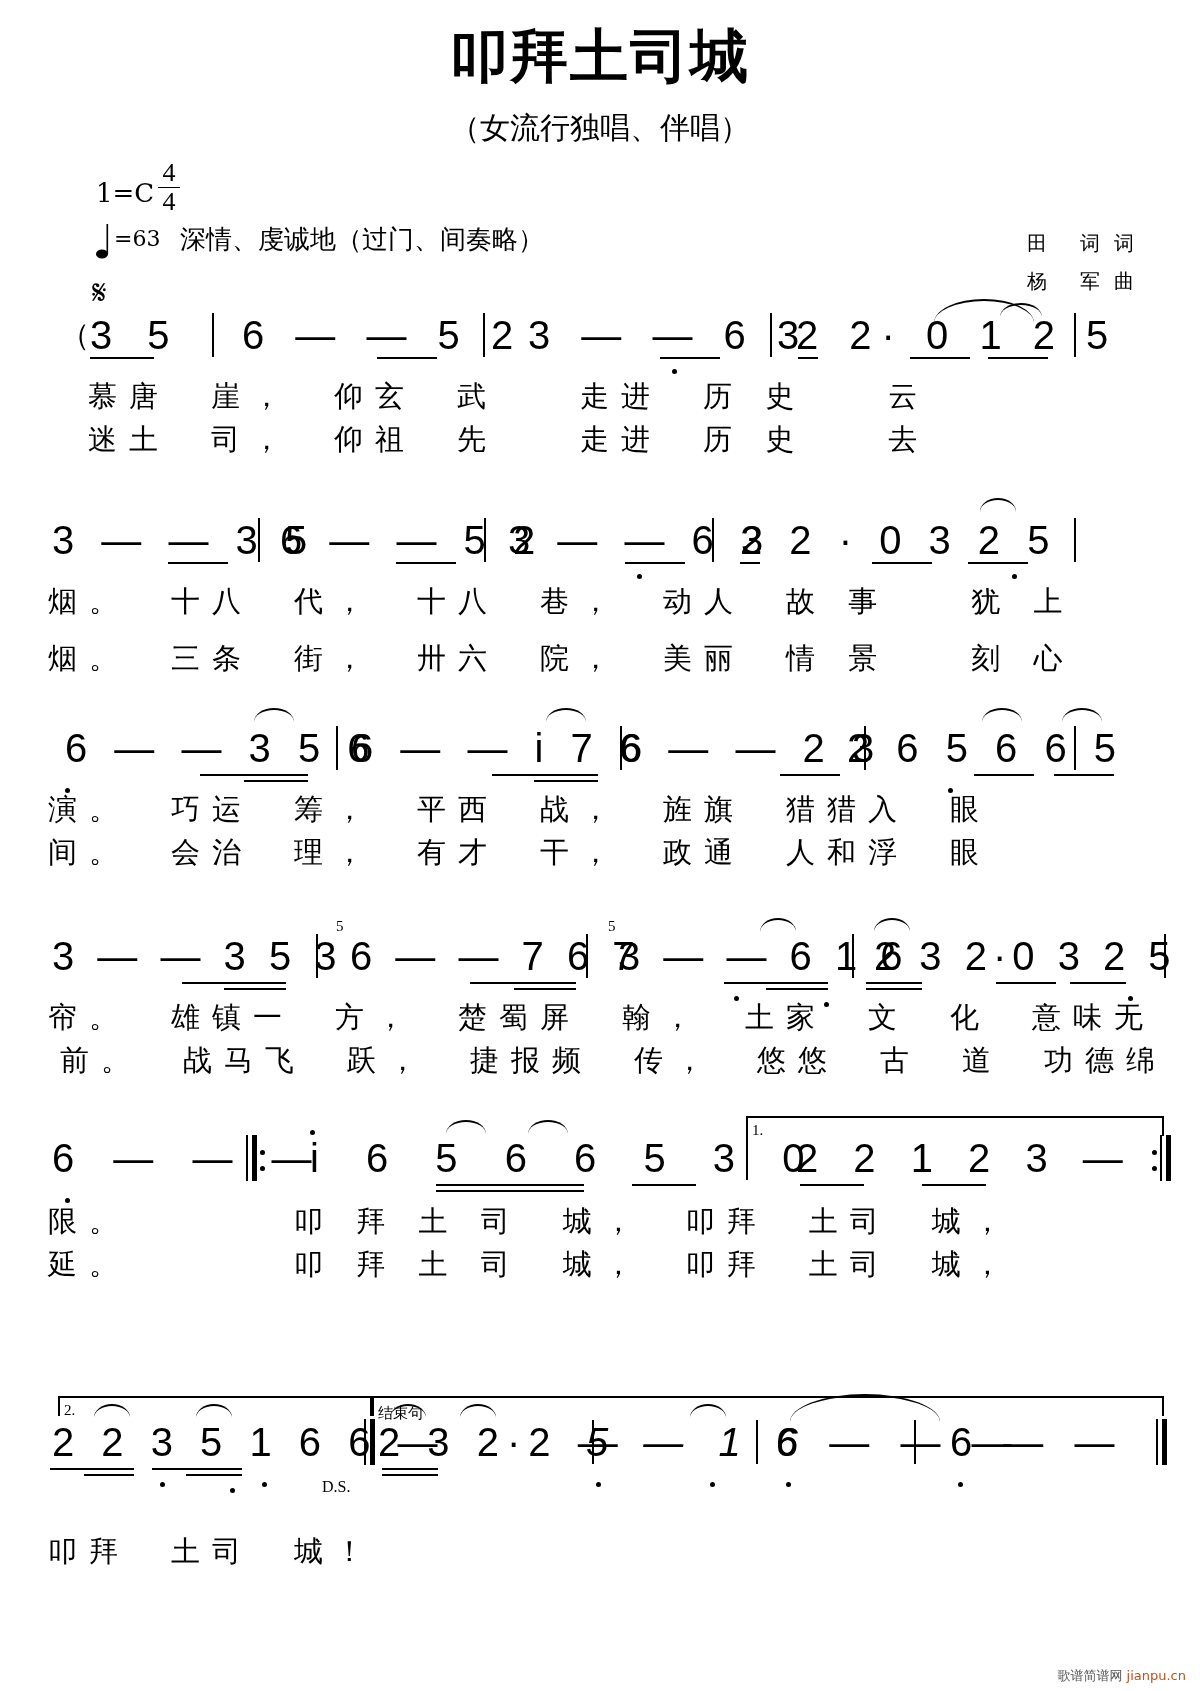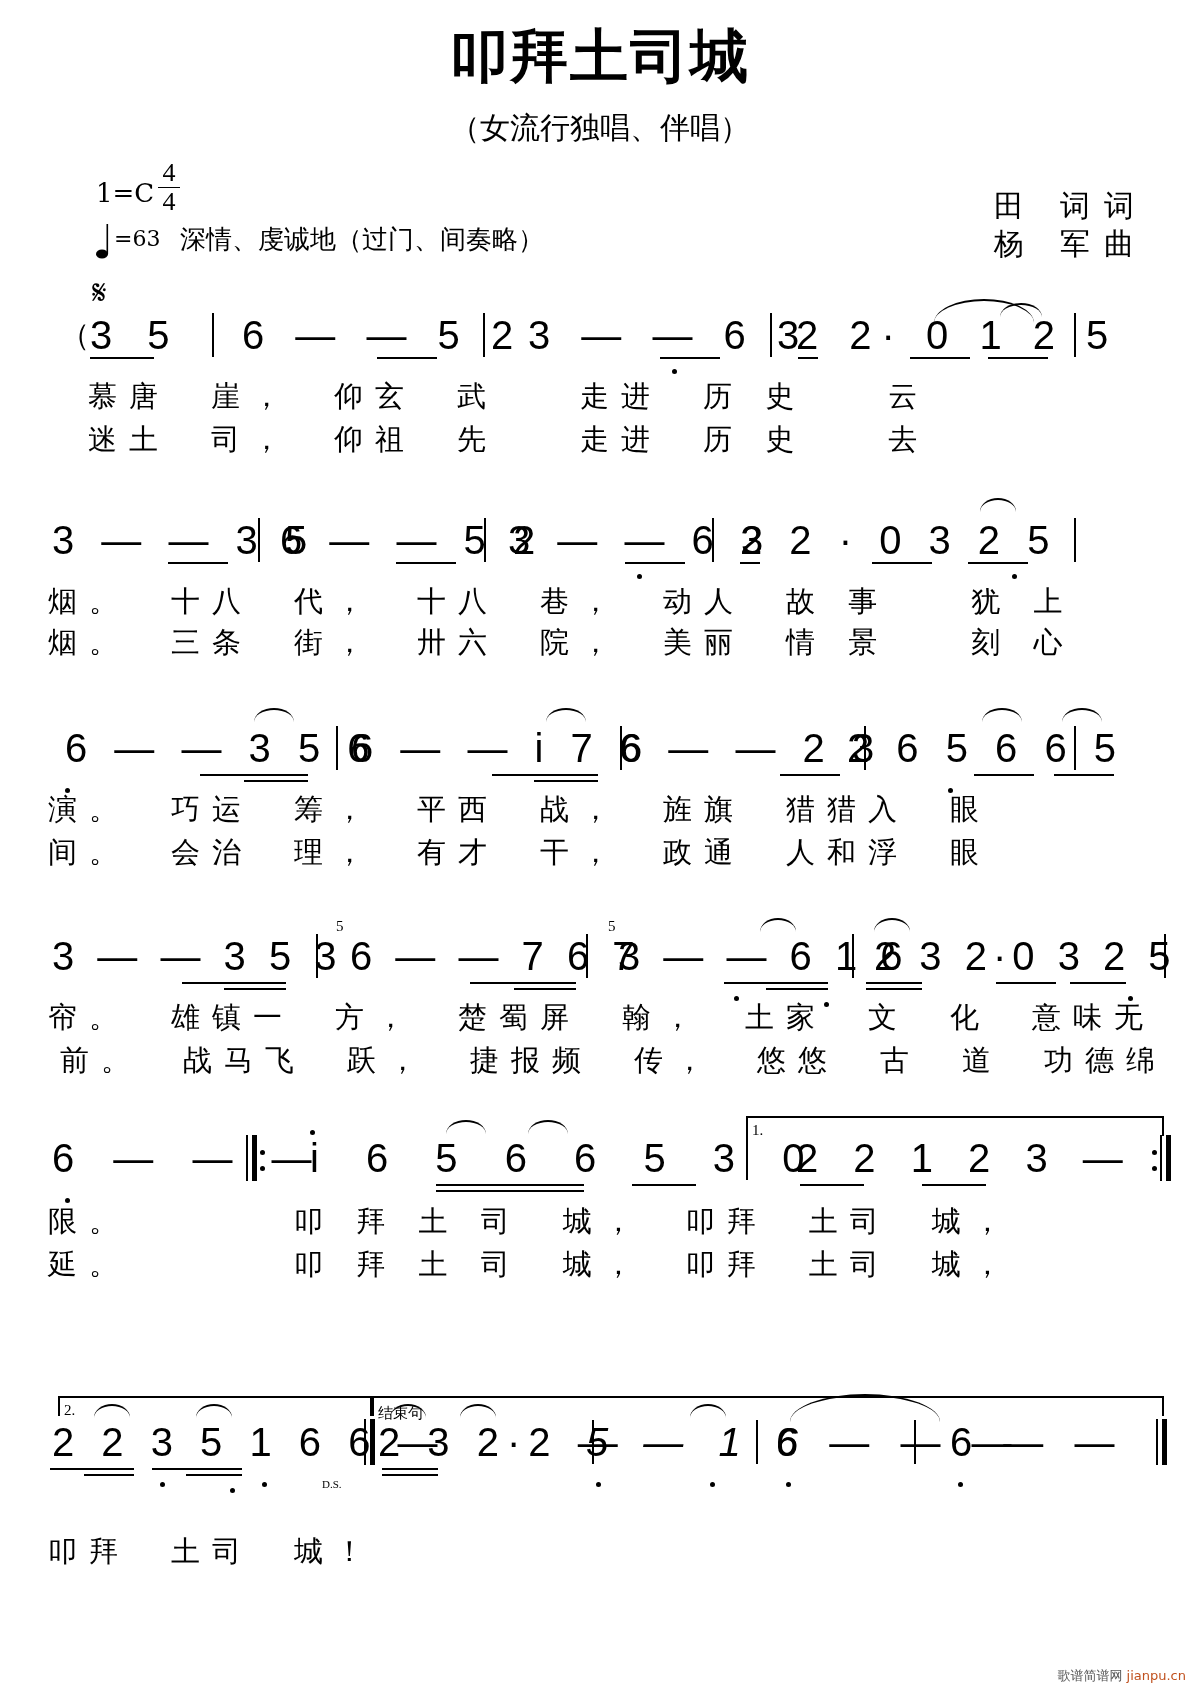--- a/index.html
+++ b/index.html
@@ -4,21 +4,21 @@
 <style>
   html, body { margin:0; padding:0; background:#ffffff; }
   body { width:1200px; height:1691px; position:relative; overflow:hidden;
          font-family:"DejaVu Sans", sans-serif; color:#000; }
   .abs { position:absolute; }
   .title { left:0; width:1200px; top:18px; text-align:center; font-family:"DejaVu Serif", serif;
            font-size:58px; font-weight:bold; letter-spacing:2px; }
   .subtitle { left:0; width:1200px; top:108px; text-align:center; font-family:"DejaVu Serif", serif;
               font-size:30px; }
   .meta { font-family:"DejaVu Serif", serif; font-size:26px; }
-  .credits { right:52px; font-family:Liberation Sans, sans-serif; font-size:30px; letter-spacing:14px; }
+  .credits { right:52px; font-family:Liberation Serif, serif; font-size:20px; letter-spacing:14px;margin-top:44px; }
   .timesig { font-family:"Liberation Serif", serif; font-size:26px; text-align:center; width:22px; line-height:26px; }
   .timesig .bar { border-top:1.5px solid #000; margin:1px 0; }
   .system { position:absolute; left:0; width:1200px; }
   .notes { position:absolute; top:0; height:60px; font-family:"Liberation Sans", sans-serif;
            font-size:40px; line-height:60px; white-space:nowrap; }
   .n { position:absolute; top:0; }
   .bar-line { position:absolute; width:2px; background:#000; height:44px; top:8px; }
   .dbl-bar { position:absolute; height:46px; top:7px; border-left:2px solid #000; border-right:5px solid #000; width:4px; }
   .ul1 { position:absolute; height:2px; background:#000; }
   .dot { position:absolute; width:5px; height:5px; border-radius:50%; background:#000; }
@@ -94,21 +94,21 @@
   <div class="ul1" style="left:625px;top:52px;width:60px;"></div>
   <div class="dot" style="left:637px;top:64px;"></div>
   <div class="bar-line" style="left:712px;"></div>
   <div class="ul1" style="left:740px;top:52px;width:20px;"></div>
   <div class="ul1" style="left:872px;top:52px;width:60px;"></div>
   <div class="ul1" style="left:968px;top:52px;width:60px;"></div>
   <div class="dot" style="left:1012px;top:64px;"></div>
   <div class="slur" style="left:980px;top:-12px;width:36px;"></div>
   <div class="bar-line" style="left:1074px;"></div>
   <div class="lyric" style="left:48px;top:72px;">烟。　十八　代，　十八　巷，　动人　故 事　　犹 上</div>
-  <div class="lyric" style="left:48px;top:113px;">烟。　三条　街，　卅六　院，　美丽　情 景　　刻 心</div>
+  <div class="lyric" style="left:48px;top:129px;">烟。　三条　街，　卅六　院，　美丽　情 景　　刻 心</div>
 </div>
 
 <div class="system" style="top:718px;height:160px;">
   <div class="notes" style="left:65px;width:1100px;">
     <span class="n" style="left:0;letter-spacing:8px;">6 — —  3 5 6</span>
     <span class="n" style="left:286px;letter-spacing:8px;">6 — — i 7 6</span>
     <span class="n" style="left:554px;letter-spacing:8px;">6 — — 2 3</span>
     <span class="n" style="left:782px;letter-spacing:8px;">2 6 5 6 6 5</span>
   </div>
   <div class="dot" style="left:65px;top:70px;"></div>
@@ -207,21 +207,21 @@
   <div class="ul1" style="left:50px;top:56px;width:84px;"></div>
   <div class="ul1" style="left:84px;top:62px;width:50px;"></div>
   <div class="slur" style="left:94px;top:-8px;width:36px;"></div>
   <div class="ul1" style="left:152px;top:56px;width:90px;"></div>
   <div class="ul1" style="left:186px;top:62px;width:56px;"></div>
   <div class="dot" style="left:160px;top:70px;"></div>
   <div class="dot" style="left:230px;top:76px;"></div>
   <div class="slur" style="left:196px;top:-8px;width:36px;"></div>
   <div class="dot" style="left:262px;top:70px;"></div>
   <div class="dbl-bar" style="left:364px;"></div>
-  <div class="small" style="left:322px;top:66px;font-size:11px;">D.S.</div>
+  <div class="small" style="left:322px;top:66px;font-size:16px;">D.S.</div>
   <div class="ul1" style="left:382px;top:56px;width:56px;"></div>
   <div class="ul1" style="left:382px;top:62px;width:56px;"></div>
   <div class="slur" style="left:390px;top:-8px;width:36px;"></div>
   <div class="slur" style="left:460px;top:-8px;width:36px;"></div>
   <div class="bar-line" style="left:592px;"></div>
   <div class="dot" style="left:596px;top:70px;"></div>
   <div class="dot" style="left:710px;top:70px;"></div>
   <div class="slur" style="left:690px;top:-8px;width:36px;"></div>
   <div class="bar-line" style="left:756px;"></div>
   <div class="dot" style="left:786px;top:70px;"></div>

